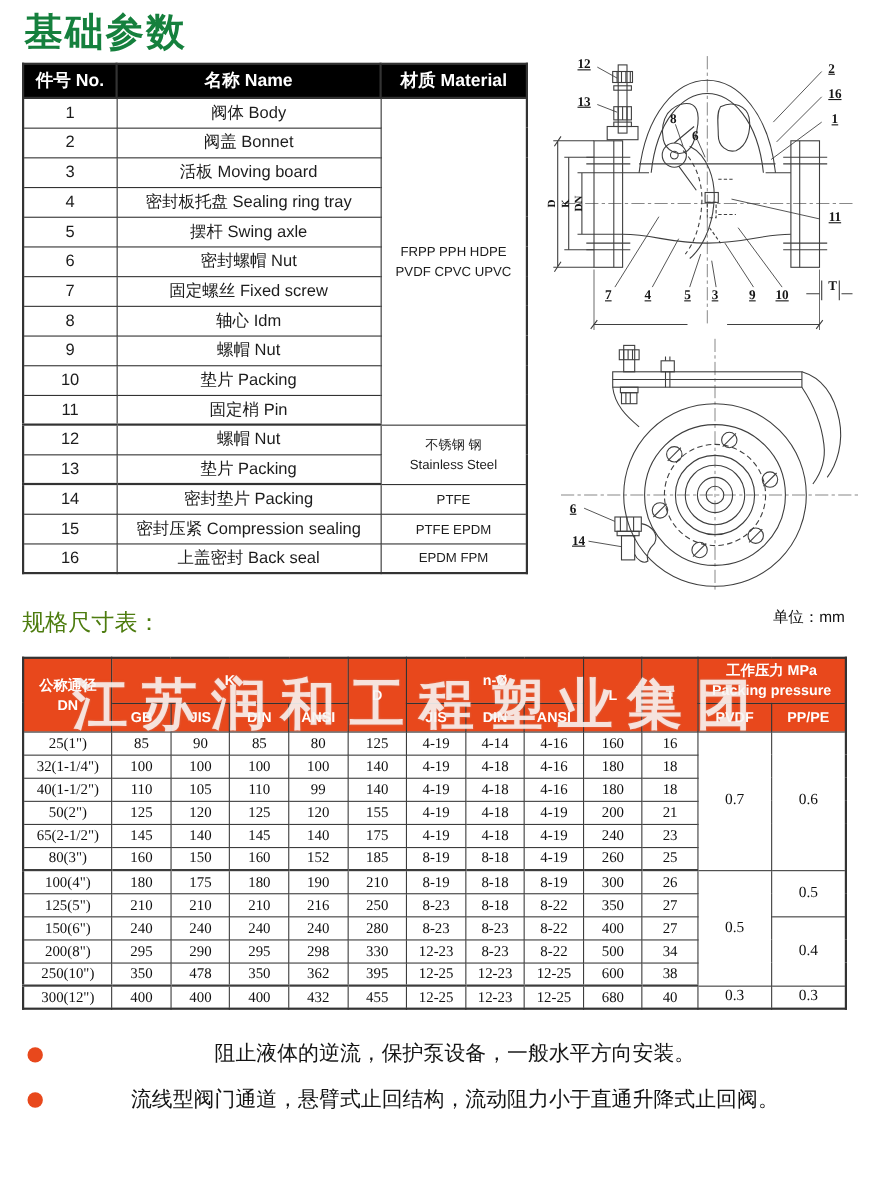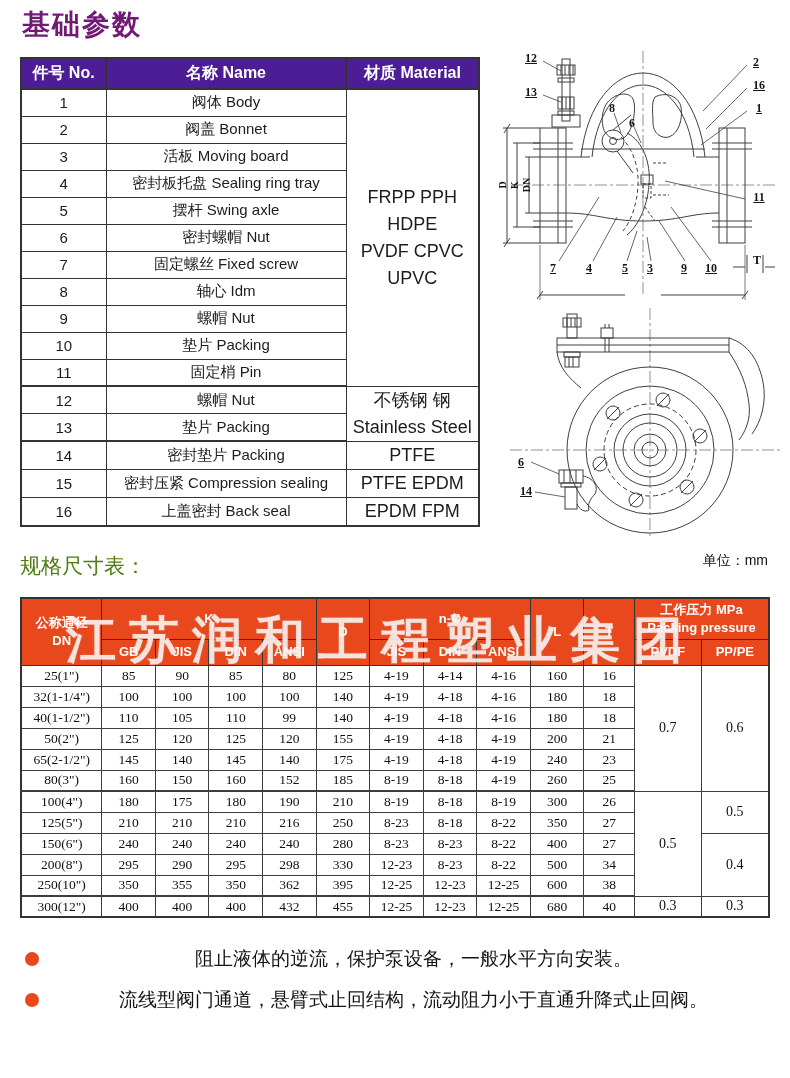--- a/index.html
+++ b/index.html
@@ -3,39 +3,39 @@
 <meta charset="utf-8">
 <style>
   * { box-sizing: border-box; margin: 0; padding: 0; }
   html,body { background:#fff; }
   body {
     width:790px; height:1078px; position:relative; overflow:hidden;
     font-family:"Liberation Sans", sans-serif; color:#111;
   }
   .page-title {
     position:absolute; left:22px; top:6px;
-    font-size:28px; font-weight:600; letter-spacing:2px; color:#701a75;
+    font-size:35px; font-weight:600; letter-spacing:2px; color:#15803d;
   }
 
   
   .parts-table {
     position:absolute; left:20px; top:57px; width:460px;
     border-collapse:collapse; table-layout:fixed;
     border:2px solid #333;
   }
   .parts-table th {
-    background:#4c1d95; color:#fff; font-size:16px; font-weight:bold;
+    background:#000000; color:#fff; font-size:16px; font-weight:bold;
     height:31px; border:2px solid #333; padding:0;
   }
   .parts-table td {
     border:1px solid #333; text-align:center; vertical-align:middle;
     font-size:15px; color:#1c1c1c; height:27px; padding:0 2px;
   }
   .parts-table tr.group-end td { border-bottom-width:2px; }
-  .parts-table td.mat { font-size:18px; line-height:1.5;margin-left:37px; }
+  .parts-table td.mat { font-size:12px; line-height:1.5;margin-left:37px; }
   .col-no { width:85px; } .col-name { width:240px; } .col-mat { width:133px; }
 
   
   .drawings { position:absolute; left:495px; top:40px; width:295px; height:505px; }
   .dwg { position:absolute; left:0; width:295px; }
   #front-view { top:5px; height:260px; }
   #side-view { top:260px; height:245px; }
   .dwg svg { position:absolute; left:0; top:0; }
   .callout {
     position:absolute; transform:translate(-50%,-50%);
@@ -500,21 +500,21 @@
           <td>330</td>
           <td>12-23</td>
           <td>8-23</td>
           <td>8-22</td>
           <td>500</td>
           <td>34</td>
         </tr>
         <tr class="group-end">
           <td>250(10")</td>
           <td>350</td>
-          <td>355</td>
+          <td>478</td>
           <td>350</td>
           <td>362</td>
           <td>395</td>
           <td>12-25</td>
           <td>12-23</td>
           <td>12-25</td>
           <td>600</td>
           <td>38</td>
         </tr>
         <tr>

